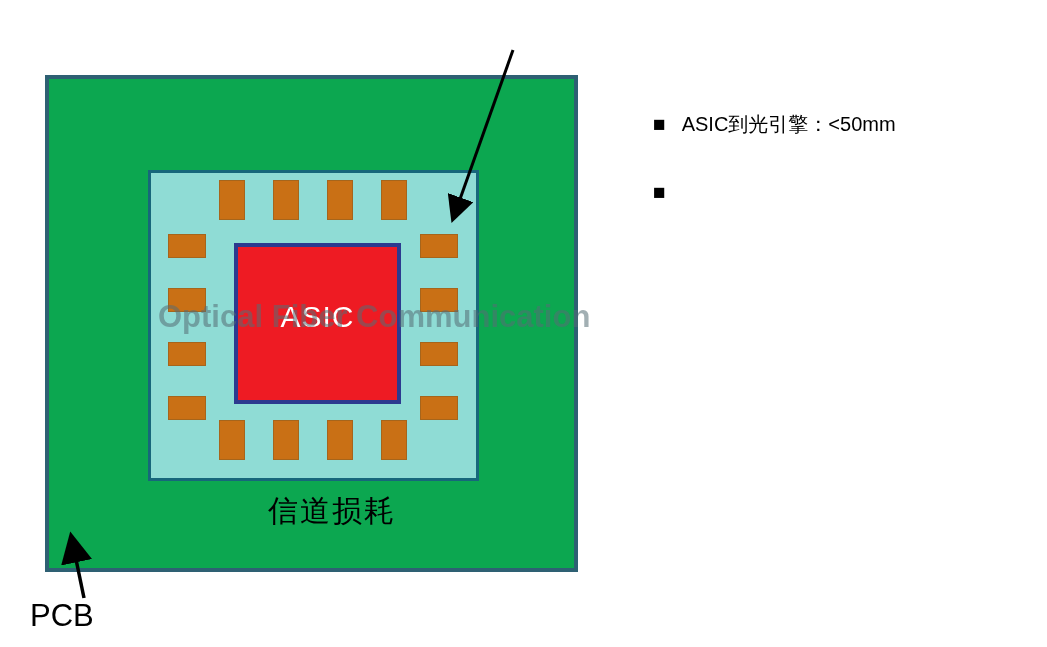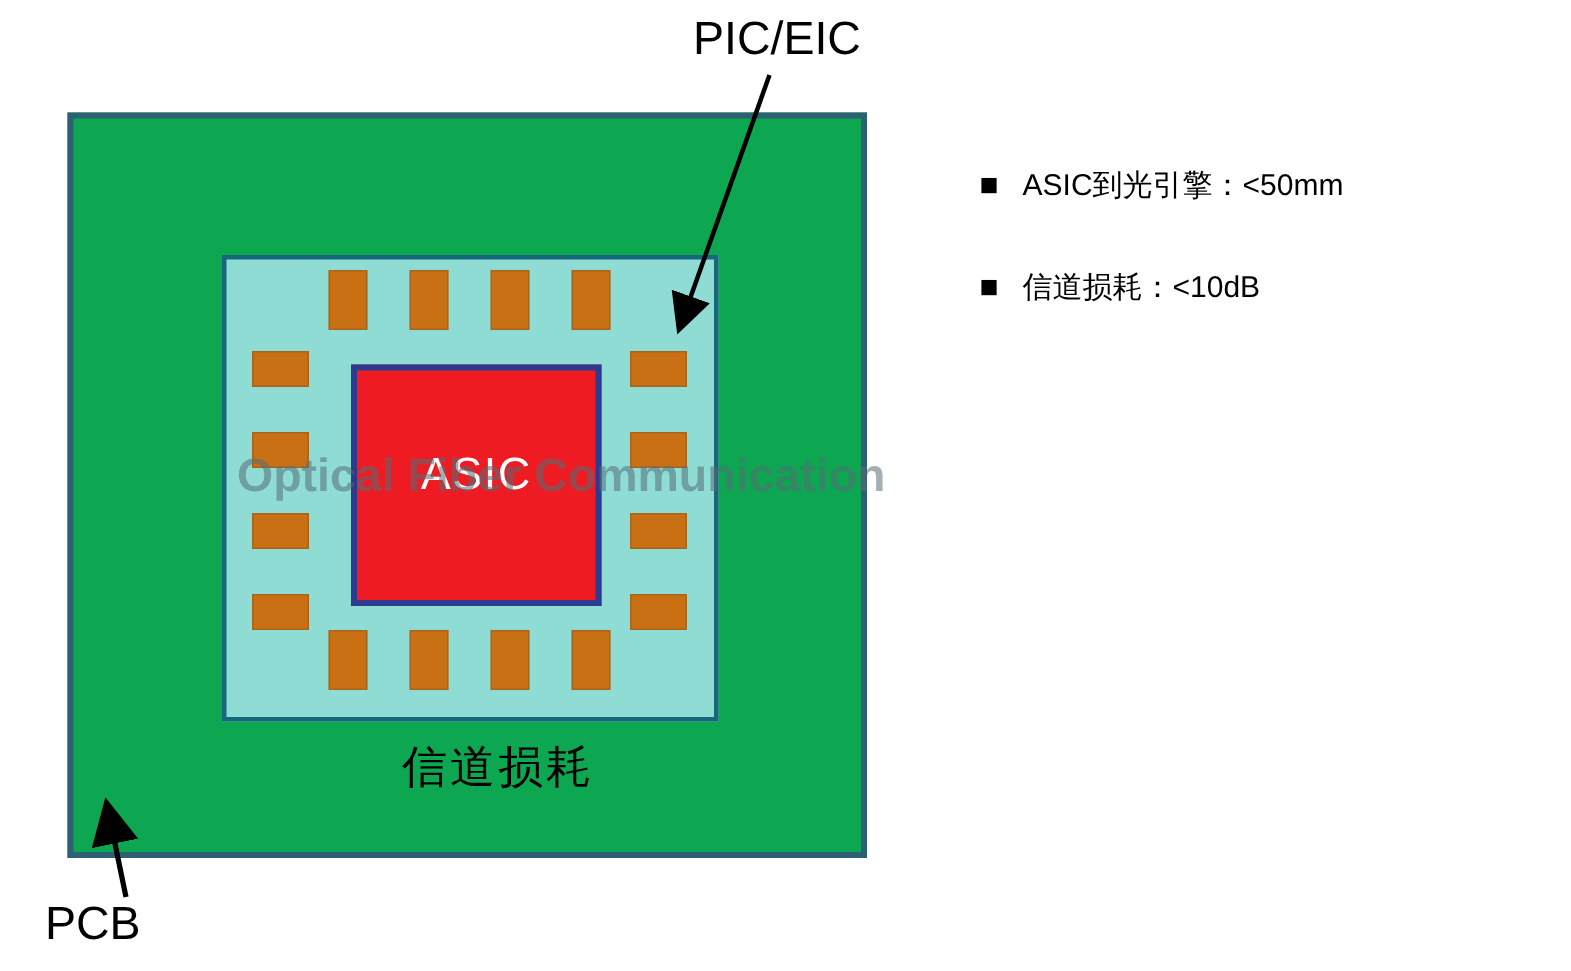--- a/index.html
+++ b/index.html
@@ -80,39 +80,37 @@
     </div>
 
   <div class="abs asic">
     <span class="asic-label">ASIC</span>
   </div>
 
   <div class="abs wm-center">
     <div class="wm-center-l1">Optical Fiber Communication</div>
   </div>
 
-  <div class="abs lbl lbl-pic">PIC/EIC</div>
   <div class="abs lbl lbl-pcb">PCB</div>
   <div class="abs lbl lbl-substrate">信道损耗</div>
 
   <svg class="abs arrows" viewBox="0 0 1047 647" xmlns="http://www.w3.org/2000/svg">
     <defs>
       <marker id="ah" markerWidth="9" markerHeight="9" refX="6.5" refY="4.5" orient="auto">
         <path d="M0,0 L9,4.5 L0,9 z" fill="#000"></path>
       </marker>
     </defs>
     <line x1="513" y1="50" x2="454" y2="216" stroke="#000" stroke-width="3" marker-end="url(#ah)"></line>
     <line x1="84" y1="598" x2="72" y2="540" stroke="#000" stroke-width="3.5" marker-end="url(#ah)"></line>
   </svg>
 
   <div class="abs specs">
     <div class="spec-row">
       <span class="spec-bullet">■</span>
       <span class="spec-text">ASIC到光引擎：&lt;50mm</span>
     </div>
     <div class="spec-row">
       <span class="spec-bullet">■</span>
-      <span class="spec-text">信道损耗：&lt;10dB</span>
     </div>
   </div>
 
 
 </div>
 
 </body></html>

